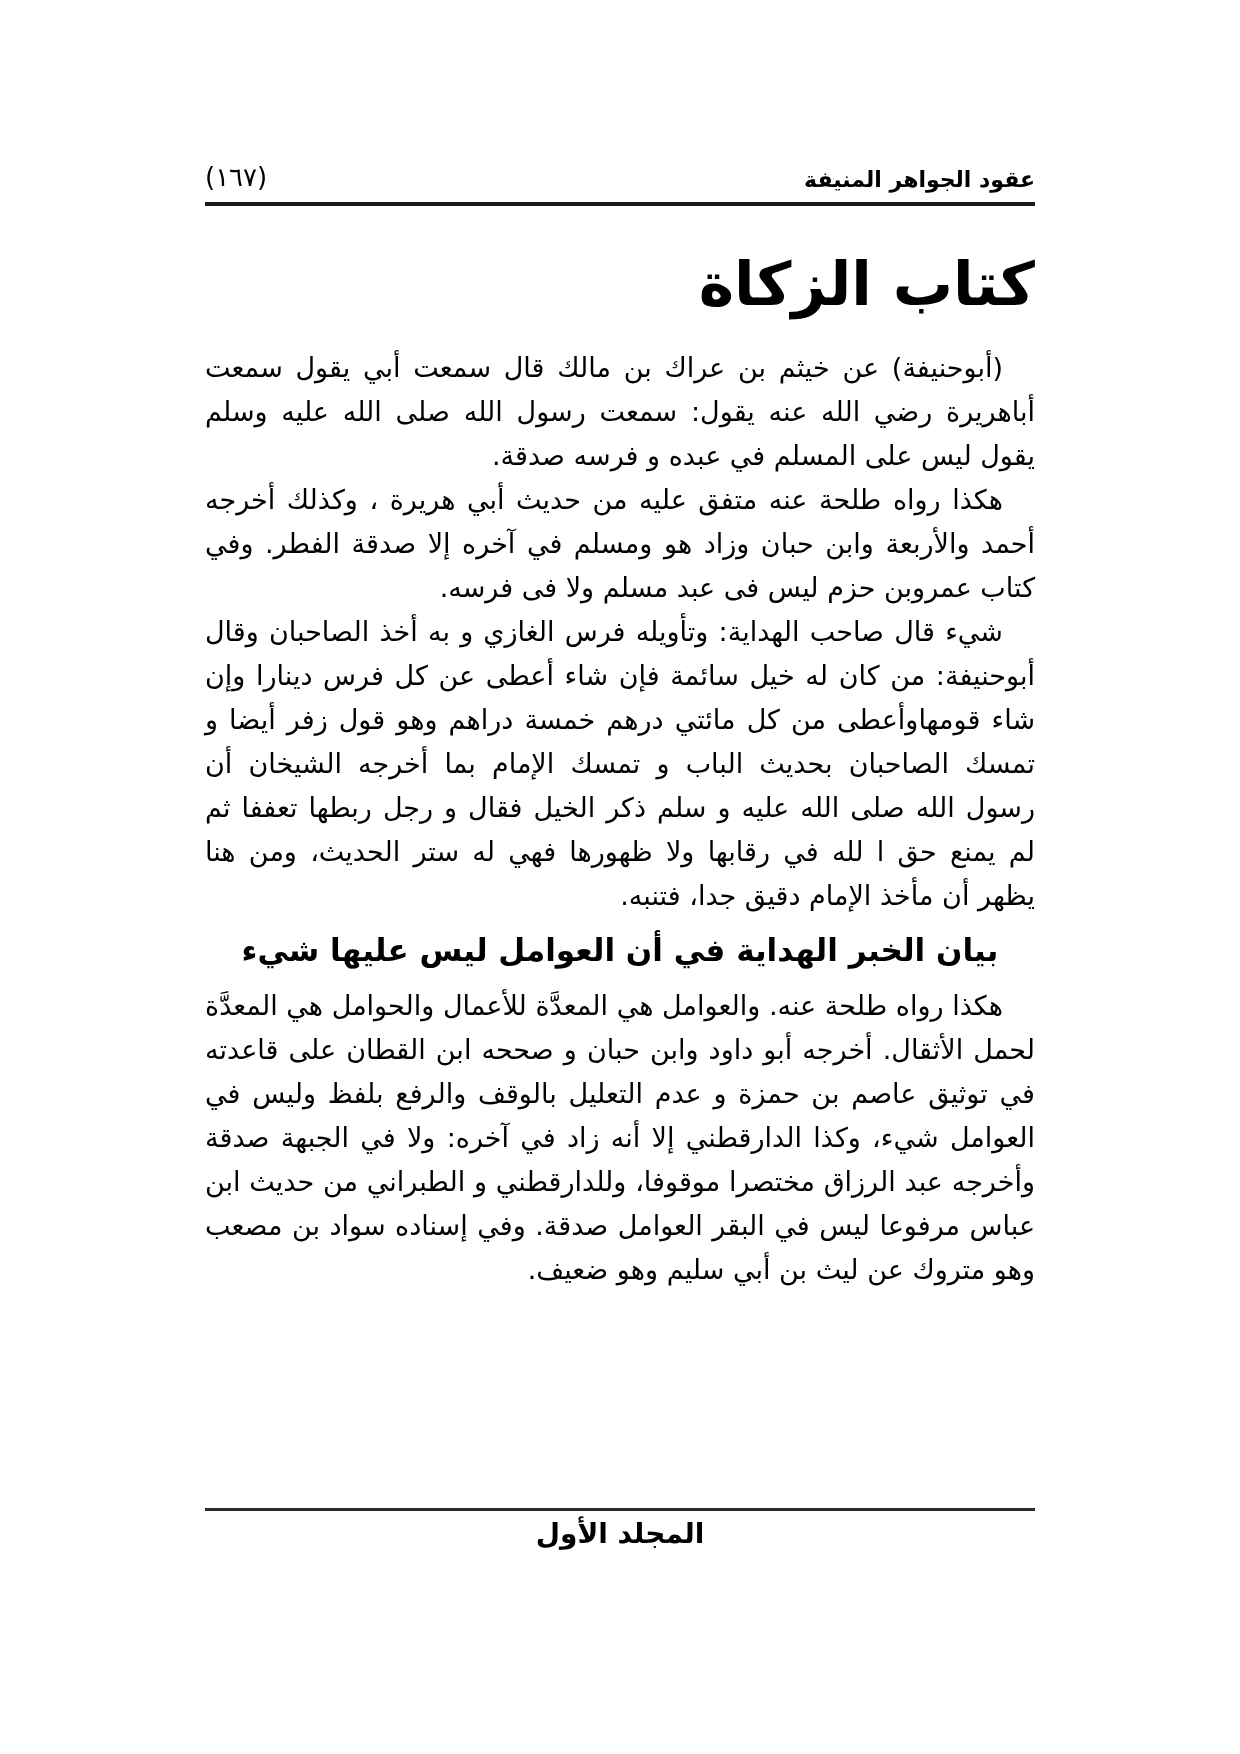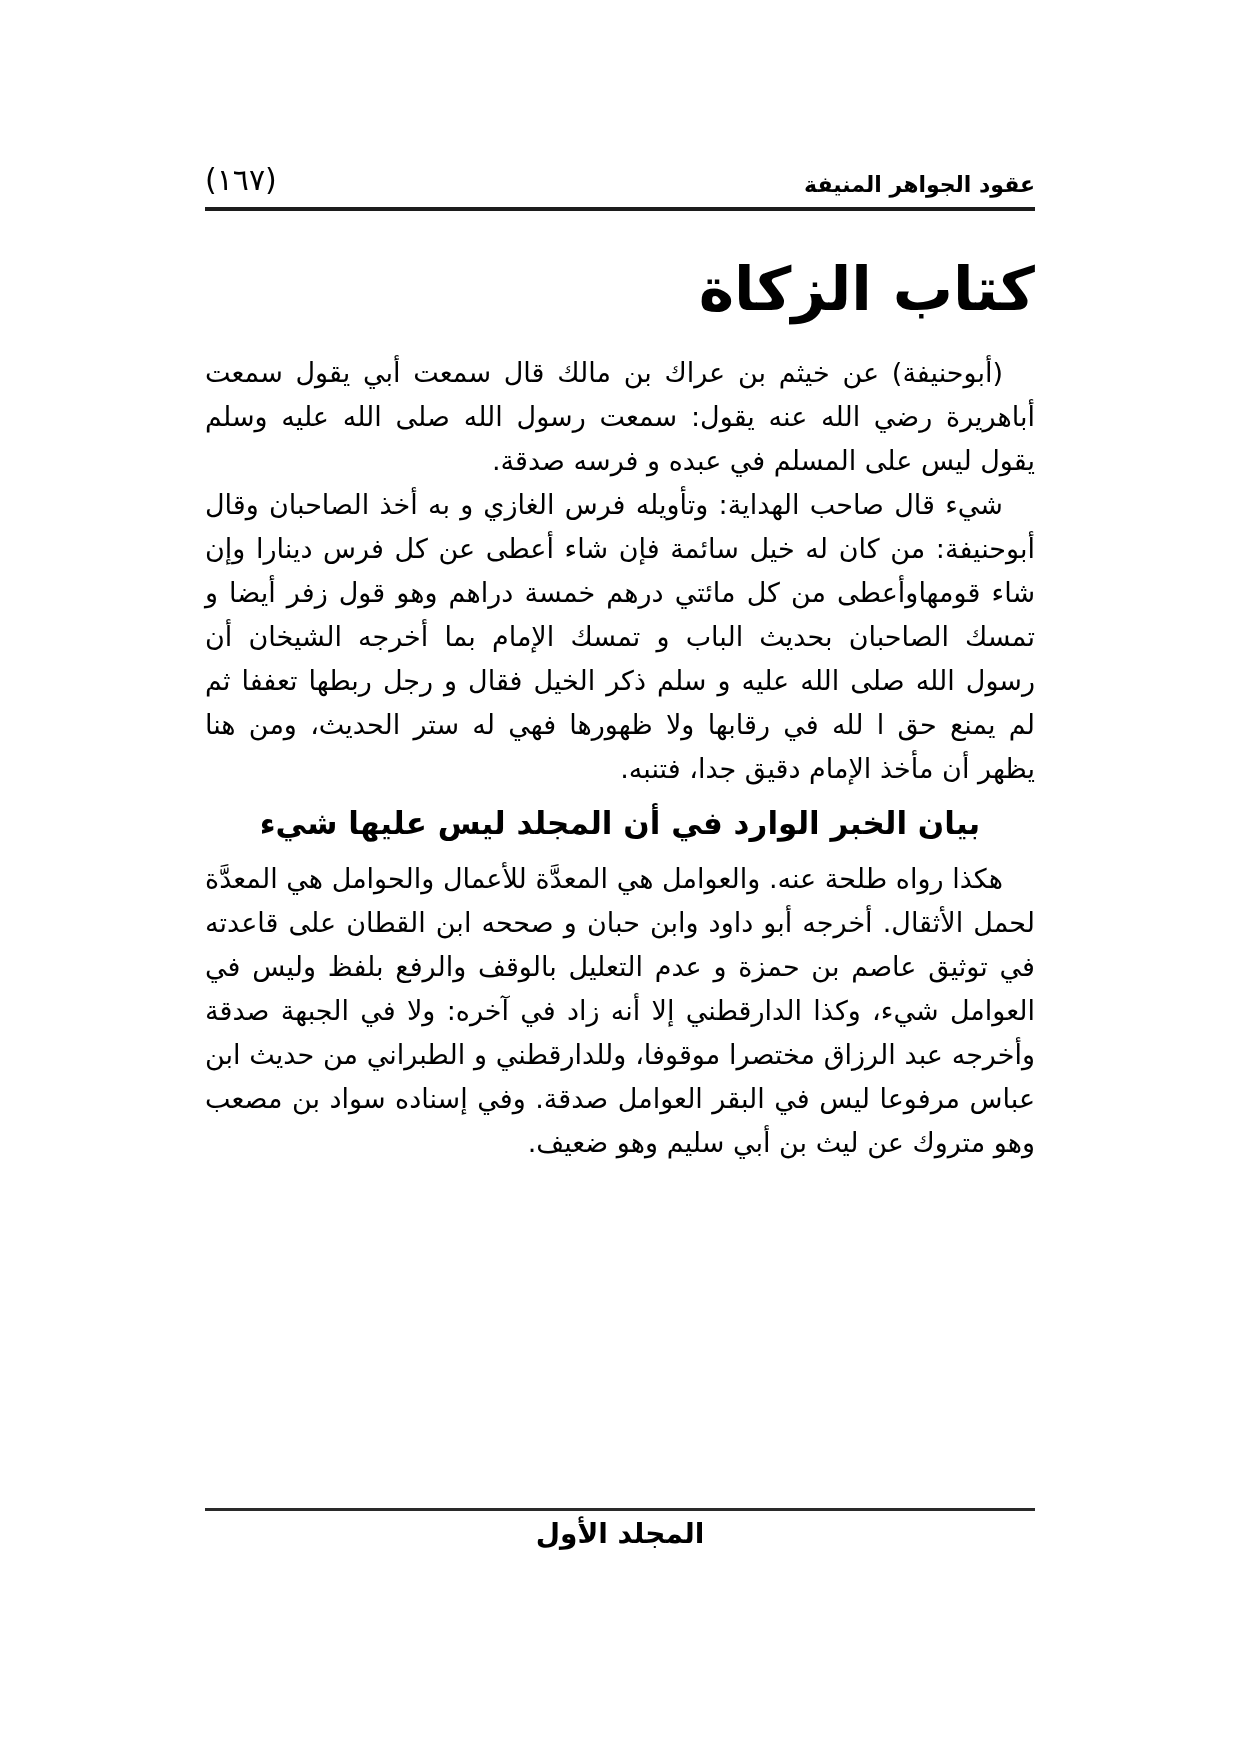--- a/index.html
+++ b/index.html
@@ -31,21 +31,21 @@
     flex-direction: row;
     justify-content: space-between;
     align-items: flex-end;
   }
   .book-title {
     font-weight: bold;
     font-size: 22px;
     letter-spacing: 0;
   }
   .page-number {
-    font-size: 30px;
+    font-size: 26px;
     direction: ltr;
   }
   .header-rule {
     border: none;
     border-top: 4px solid #1c1c1c;
     margin: 10px 0 0 0;
   }
   
   .chapter-title {
     text-align: right;
@@ -96,23 +96,24 @@
 
     <div class="header">
       <div class="book-title">عقود الجواهر المنيفة</div>
       <div class="page-number">(١٦٧)</div>
     </div>
     <hr class="header-rule">
 
     <h1 class="chapter-title">كتاب الزكاة</h1>
 
     <p class="body-para">(أبوحنيفة) عن خيثم بن عراك بن مالك قال سمعت أبي يقول سمعت أباهريرة رضي الله عنه يقول: سمعت رسول الله صلى الله عليه وسلم يقول ليس على المسلم في عبده و فرسه صدقة.</p>
+    <p class="body-para">هكذا رواه طلحة عنه متفق عليه من حديث أبي هريرة ، وكذلك أخرجه أحمد والأربعة وابن حبان وزاد هو ومسلم في آخره إلا صدقة الفطر. وفي كتاب عمروبن حزم ليس فى عبد مسلم ولا فى فرسه.</p>
     <p class="body-para">شيء قال صاحب الهداية: وتأويله فرس الغازي و به أخذ الصاحبان وقال أبوحنيفة: من كان له خيل سائمة فإن شاء أعطى عن كل فرس دينارا وإن شاء قومهاوأعطى من كل مائتي درهم خمسة دراهم وهو قول زفر أيضا و تمسك الصاحبان بحديث الباب و تمسك الإمام بما أخرجه الشيخان أن رسول الله صلى الله عليه و سلم ذكر الخيل فقال و رجل ربطها تعففا ثم لم يمنع حق ا لله في رقابها ولا ظهورها فهي له ستر الحديث، ومن هنا يظهر أن مأخذ الإمام دقيق جدا، فتنبه.</p>
 
-    <h2 class="section-heading">بيان الخبر الوارد في أن المجلد ليس عليها شيء</h2>
+    <h2 class="section-heading">بيان الخبر الهداية في أن العوامل ليس عليها شيء</h2>
 
     <p class="body-para">هكذا رواه طلحة عنه. والعوامل هي المعدَّة للأعمال والحوامل هي المعدَّة لحمل الأثقال. أخرجه أبو داود وابن حبان و صححه ابن القطان على قاعدته في توثيق عاصم بن حمزة و عدم التعليل بالوقف والرفع بلفظ وليس في العوامل شيء، وكذا الدارقطني إلا أنه زاد في آخره: ولا في الجبهة صدقة وأخرجه عبد الرزاق مختصرا موقوفا، وللدارقطني و الطبراني من حديث ابن عباس مرفوعا ليس في البقر العوامل صدقة. وفي إسناده سواد بن مصعب وهو متروك عن ليث بن أبي سليم وهو ضعيف.</p>
 
   </div>
 
   <div class="footer">
     <hr class="footer-rule">
     <div class="volume-label">المجلد الأول</div>
   </div>
 </div>

